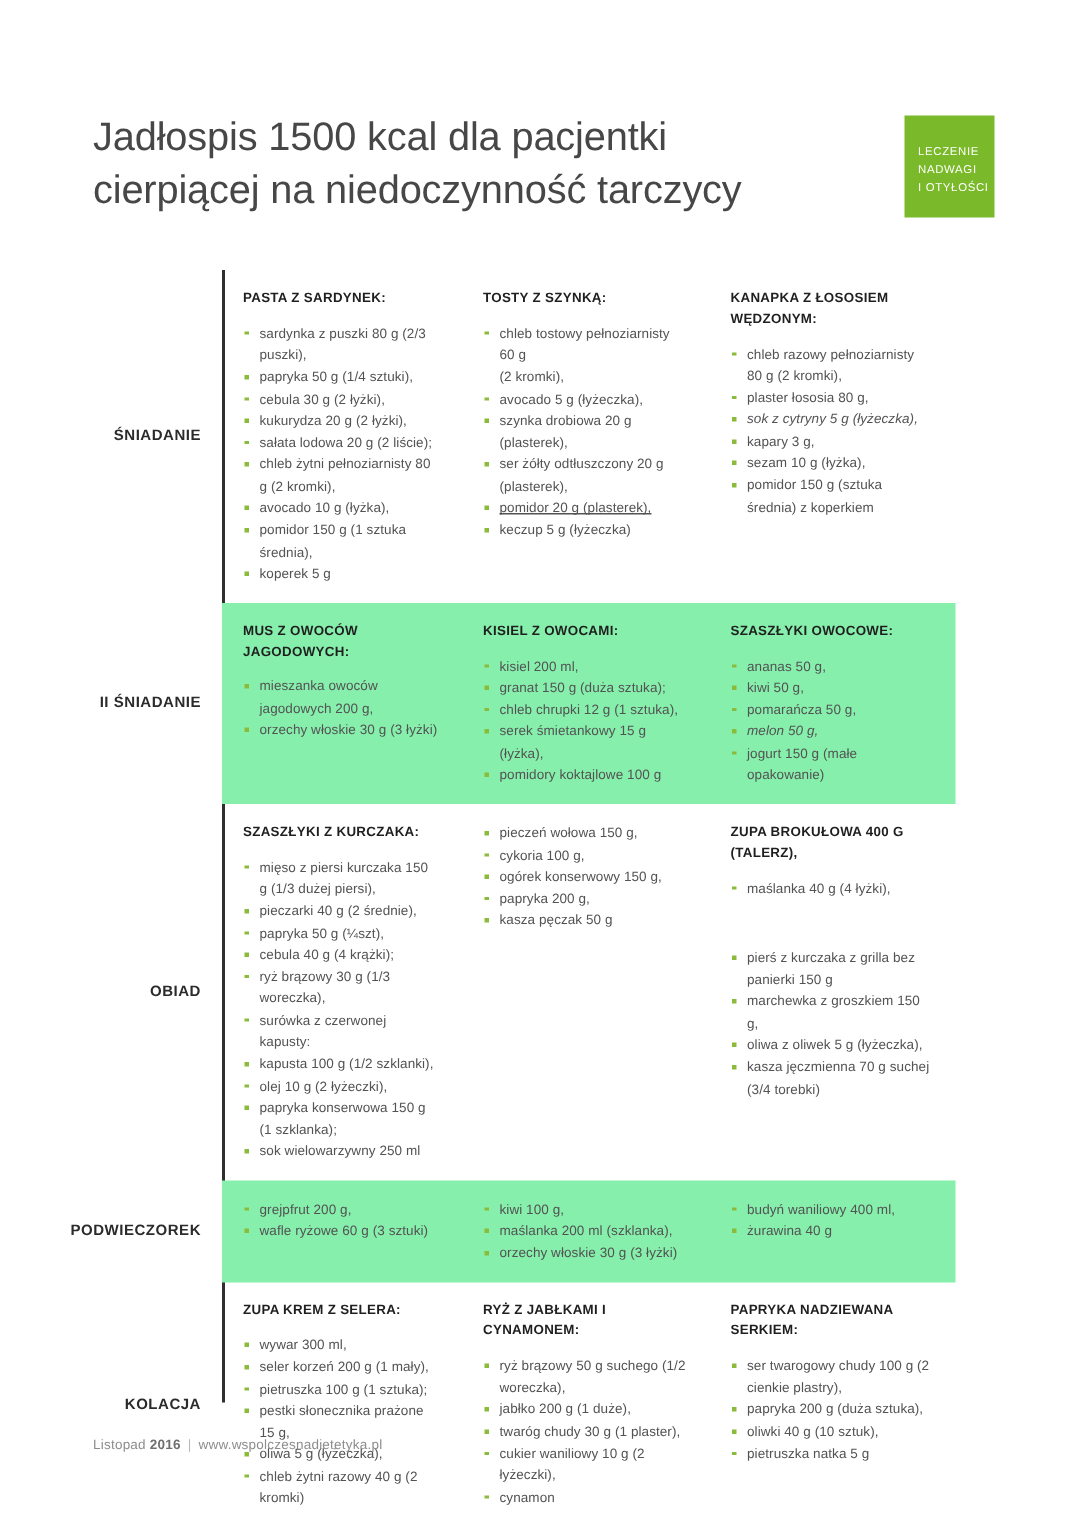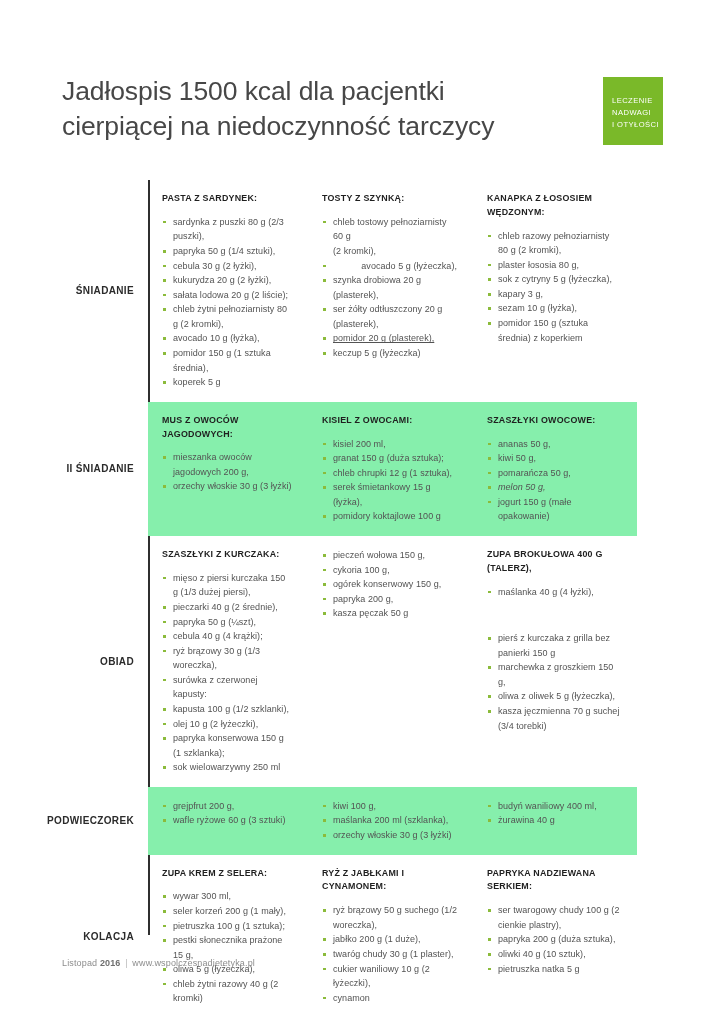--- a/index.html
+++ b/index.html
@@ -199,33 +199,33 @@
                 <li style="white-space: pre-line;">avocado 10 g (łyżka),</li>
                 <li style="white-space: pre-line;">pomidor 150 g (1 sztuka średnia),</li>
                 <li style="white-space: pre-line;">koperek 5 g</li>
               </ul>
             </div>
             <div class="cell c2">
               <div class="cell-title">TOSTY Z SZYNKĄ:</div>
               <ul class="items">
                 <li style="white-space: pre-line;">chleb tostowy pełnoziarnisty 60 g
 (2 kromki),</li>
-                <li style="white-space: pre-line; text-align: right;">avocado 5 g (łyżeczka),</li>
+                <li style="white-space: pre-line;">avocado 5 g (łyżeczka),</li>
                 <li style="white-space: pre-line;">szynka drobiowa 20 g (plasterek),</li>
                 <li style="white-space: pre-line;">ser żółty odtłuszczony 20 g (plasterek),</li>
                 <li style="white-space: pre-line; text-decoration: underline;">pomidor 20 g (plasterek),</li>
                 <li style="white-space: pre-line;">keczup 5 g (łyżeczka)</li>
               </ul>
             </div>
             <div class="cell c3">
               <div class="cell-title">KANAPKA Z ŁOSOSIEM WĘDZONYM:</div>
               <ul class="items">
                 <li style="white-space: pre-line;">chleb razowy pełnoziarnisty 80 g (2 kromki),</li>
                 <li style="white-space: pre-line;">plaster łososia 80 g,</li>
-                <li style="white-space: pre-line;">sok z cytryny 5 g (łyżeczka),</li>
+                <li style="white-space: pre-line; font-style: italic;">sok z cytryny 5 g (łyżeczka),</li>
                 <li style="white-space: pre-line;">kapary 3 g,</li>
                 <li style="white-space: pre-line;">sezam 10 g (łyżka),</li>
                 <li style="white-space: pre-line;">pomidor 150 g (sztuka średnia) z koperkiem</li>
               </ul>
             </div>
           </div>
         </div>
         <div class="row shaded">
           <div class="row-label">II ŚNIADANIE</div>
           <div class="row-body">

